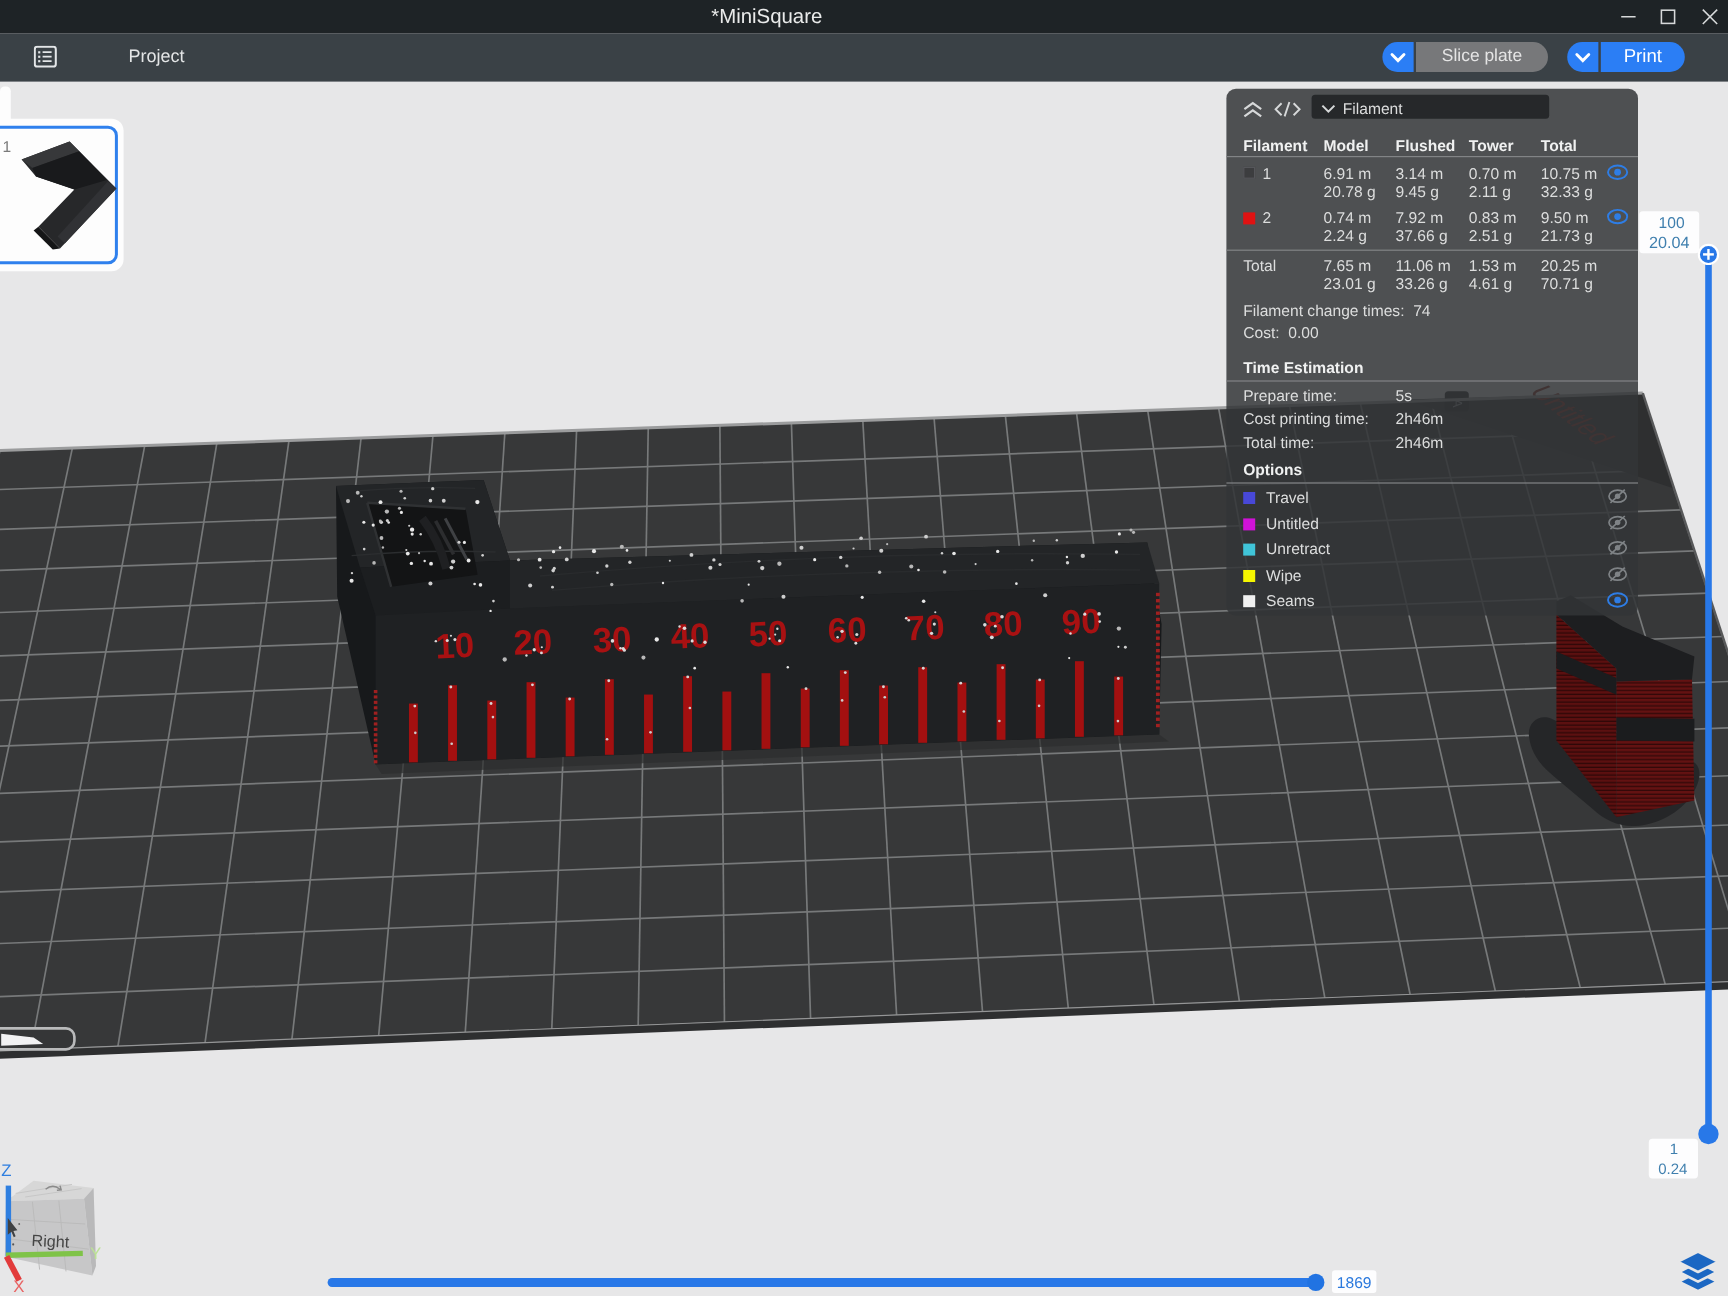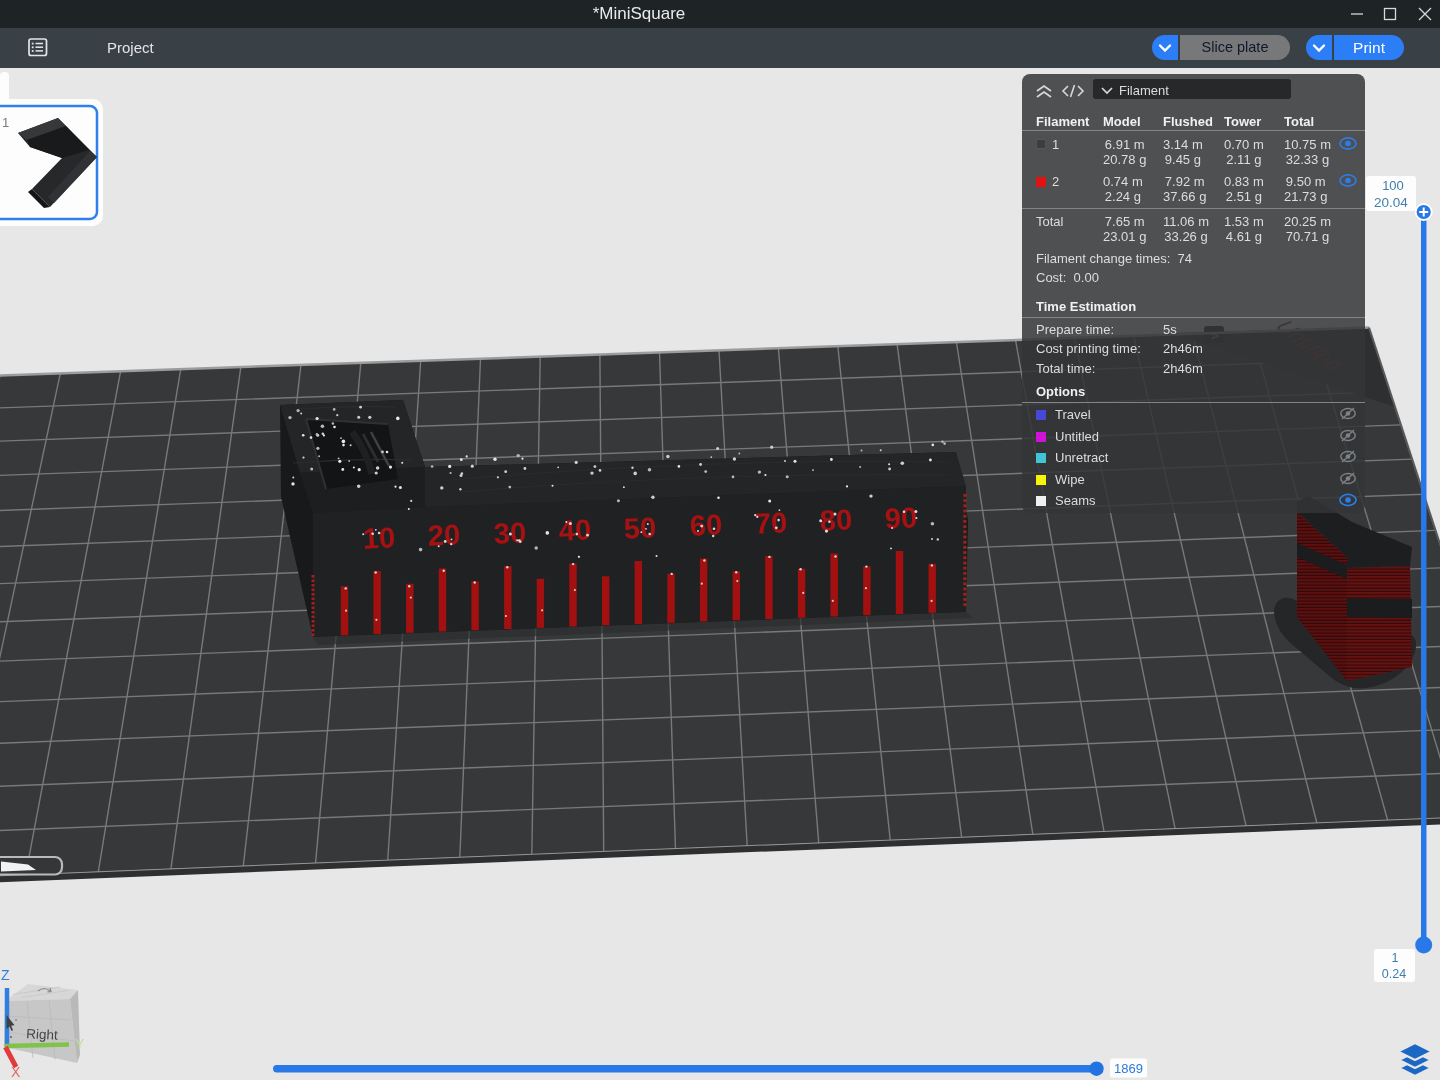--- a/index.html
+++ b/index.html
@@ -1,21 +1,21 @@
 <!DOCTYPE html>
 <html><head><meta charset="utf-8"><style>
 * { margin:0; padding:0; box-sizing:border-box; }
 body { width:1440px; height:1080px; overflow:hidden; font-family:"Liberation Sans",sans-serif; position:relative; background:#e7e7e8; }
 .titlebar { position:absolute; left:0; top:0; width:1440px; height:28px; background:#1e2326; }
 .title { position:absolute; left:0; top:0; width:1188px; text-align:center; line-height:28px; font-size:17px; color:#e9eaea;margin-left:45px; }
 .winbtn { position:absolute; top:0; width:30px; height:28px; color:#d7d9da; text-align:center; }
 .menubar { position:absolute; left:0; top:28px; width:1440px; height:40px; background:#3a4146; }
 .project { position:absolute; left:59px; top:11px; font-size:15px; color:#e3e5e6;margin-left:48px; }
 .btn { position:absolute; top:7px; height:25px; border-radius:12.5px; font-size:14.5px; line-height:25px; text-align:center; }
-.panel { position:absolute; left:1022px; top:74px; width:343px; height:439px; background:rgba(51,53,55,0.85); border-radius:8px; color:#dcdddd; font-size:13px;text-align:center; }
+.panel { position:absolute; left:1022px; top:74px; width:343px; height:439px; background:rgba(51,53,55,0.85); border-radius:8px; color:#dcdddd; font-size:13px; }
 .p { position:absolute; white-space:pre; }
 .bold { font-weight:bold; color:#f0f1f1; }
 .hr { position:absolute; left:0px; width:343px; height:1px; background:#828486; }
 .sw { position:absolute; width:10px; height:10px; }
 svg text { letter-spacing:0; }
 </style></head><body>
 <svg width="1440" height="1080" viewBox="0 0 1440 1080" style="position:absolute;left:0;top:0">
 <rect x="0" y="68" width="1440" height="1012" fill="#e7e7e8"></rect>
 <polygon points="0,375.5 1369,327.6 1529,815.0 -120,881.0" fill="#373839"></polygon>
 <clipPath id="plateclip">
@@ -407,21 +407,21 @@
       <line x1="7.5" y1="9.2" x2="15" y2="9.2" stroke="#e3e6e8" stroke-width="1.5"></line>
       <line x1="7.5" y1="12.9" x2="15" y2="12.9" stroke="#e3e6e8" stroke-width="1.5"></line>
       <rect x="3.8" y="4.7" width="1.8" height="1.8" fill="#e3e6e8"></rect>
       <rect x="3.8" y="8.4" width="1.8" height="1.8" fill="#e3e6e8"></rect>
       <rect x="3.8" y="12.1" width="1.8" height="1.8" fill="#e3e6e8"></rect>
     </svg>
  <div class="project">Project</div>
  <div class="btn" style="left:1152px;width:26px;background:#2b7ef5;border-radius:12.5px 0 0 12.5px"><svg width="26" height="25">
         <path d="M8,10.5 l5,5 l5,-5" stroke="#fff" stroke-width="2.4" fill="none" stroke-linecap="round"></path>
       </svg></div>
- <div class="btn" style="left:1180px;width:110px;background:#77787a;border-radius:0 12.5px 12.5px 0;color:#0f172a">Slice plate</div>
+ <div class="btn" style="left:1180px;width:110px;background:#77787a;border-radius:0 12.5px 12.5px 0;color:#e5e5e5">Slice plate</div>
  <div class="btn" style="left:1306px;width:26px;background:#2b7ef5;border-radius:12.5px 0 0 12.5px"><svg width="26" height="25">
         <path d="M8,10.5 l5,5 l5,-5" stroke="#fff" stroke-width="2.4" fill="none" stroke-linecap="round"></path>
       </svg></div>
  <div class="btn" style="left:1334px;width:70px;background:#2b7ef5;border-radius:0 12.5px 12.5px 0;color:#fff;font-size:15.5px">Print</div>
 </div>
 <div class="panel">
  <svg class="p" style="left:12px;top:7px" width="20" height="20">
       <path d="M3,10 l7,-5 l7,5 M3,16 l7,-5 l7,5" stroke="#d6d8d9" stroke-width="1.8" fill="none"></path>
     </svg>
  <svg class="p" style="left:38px;top:7px" width="26" height="20">

